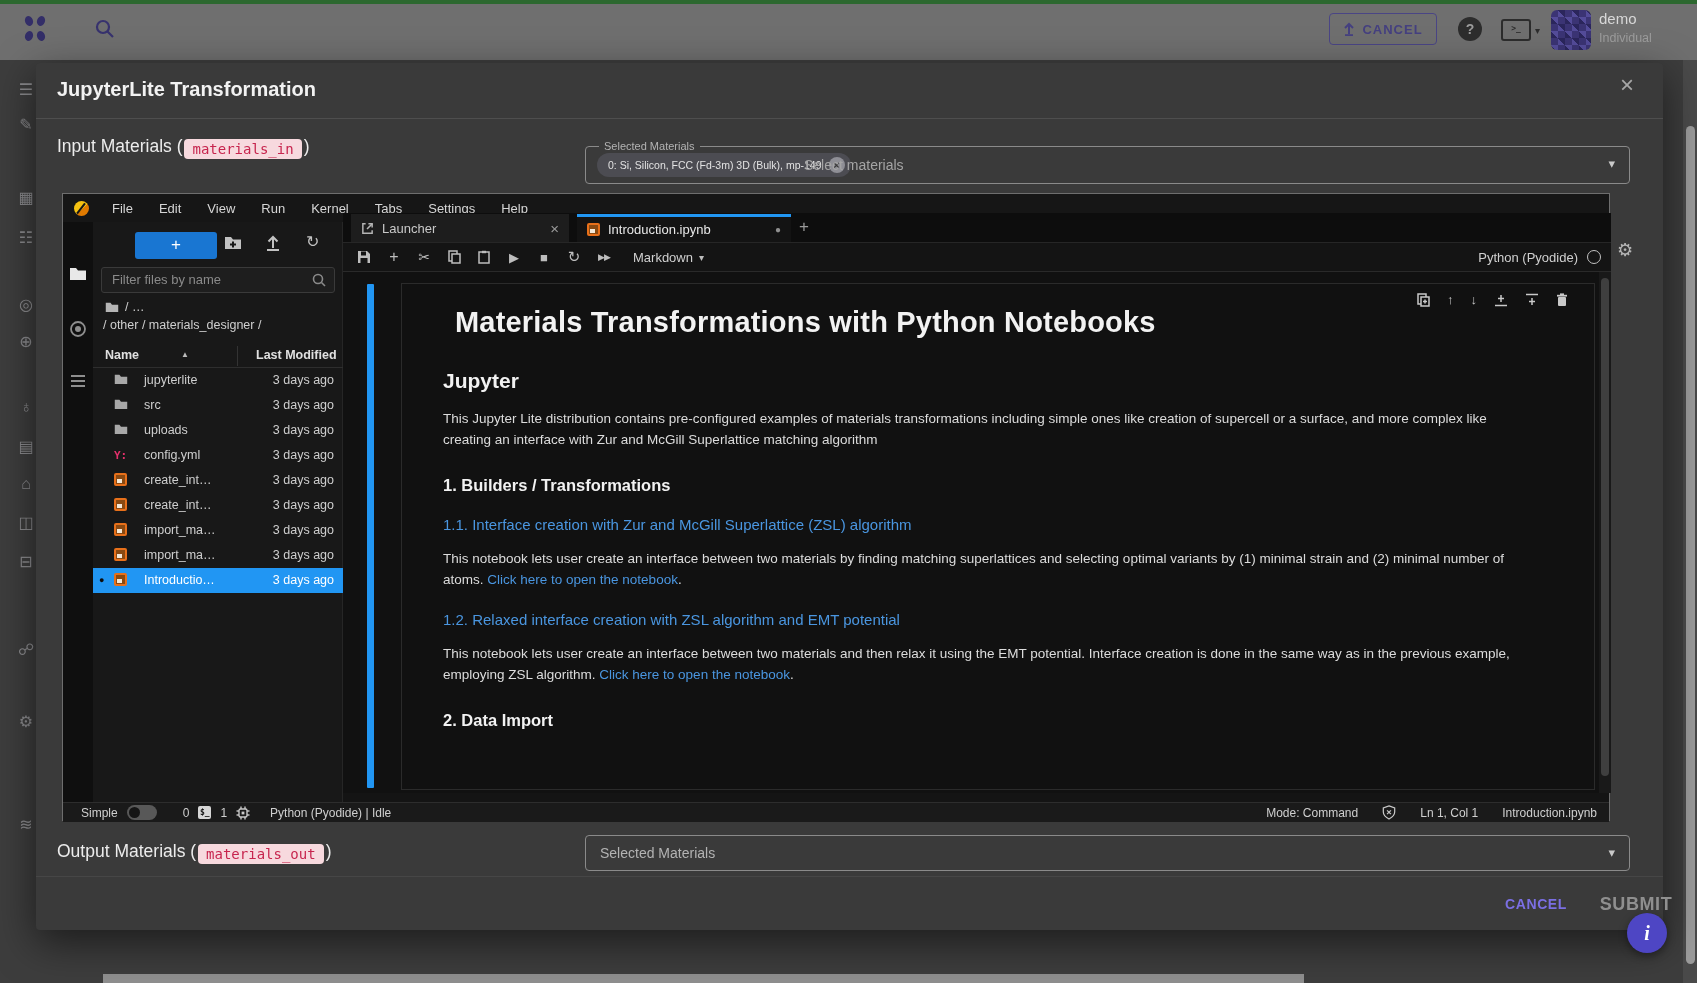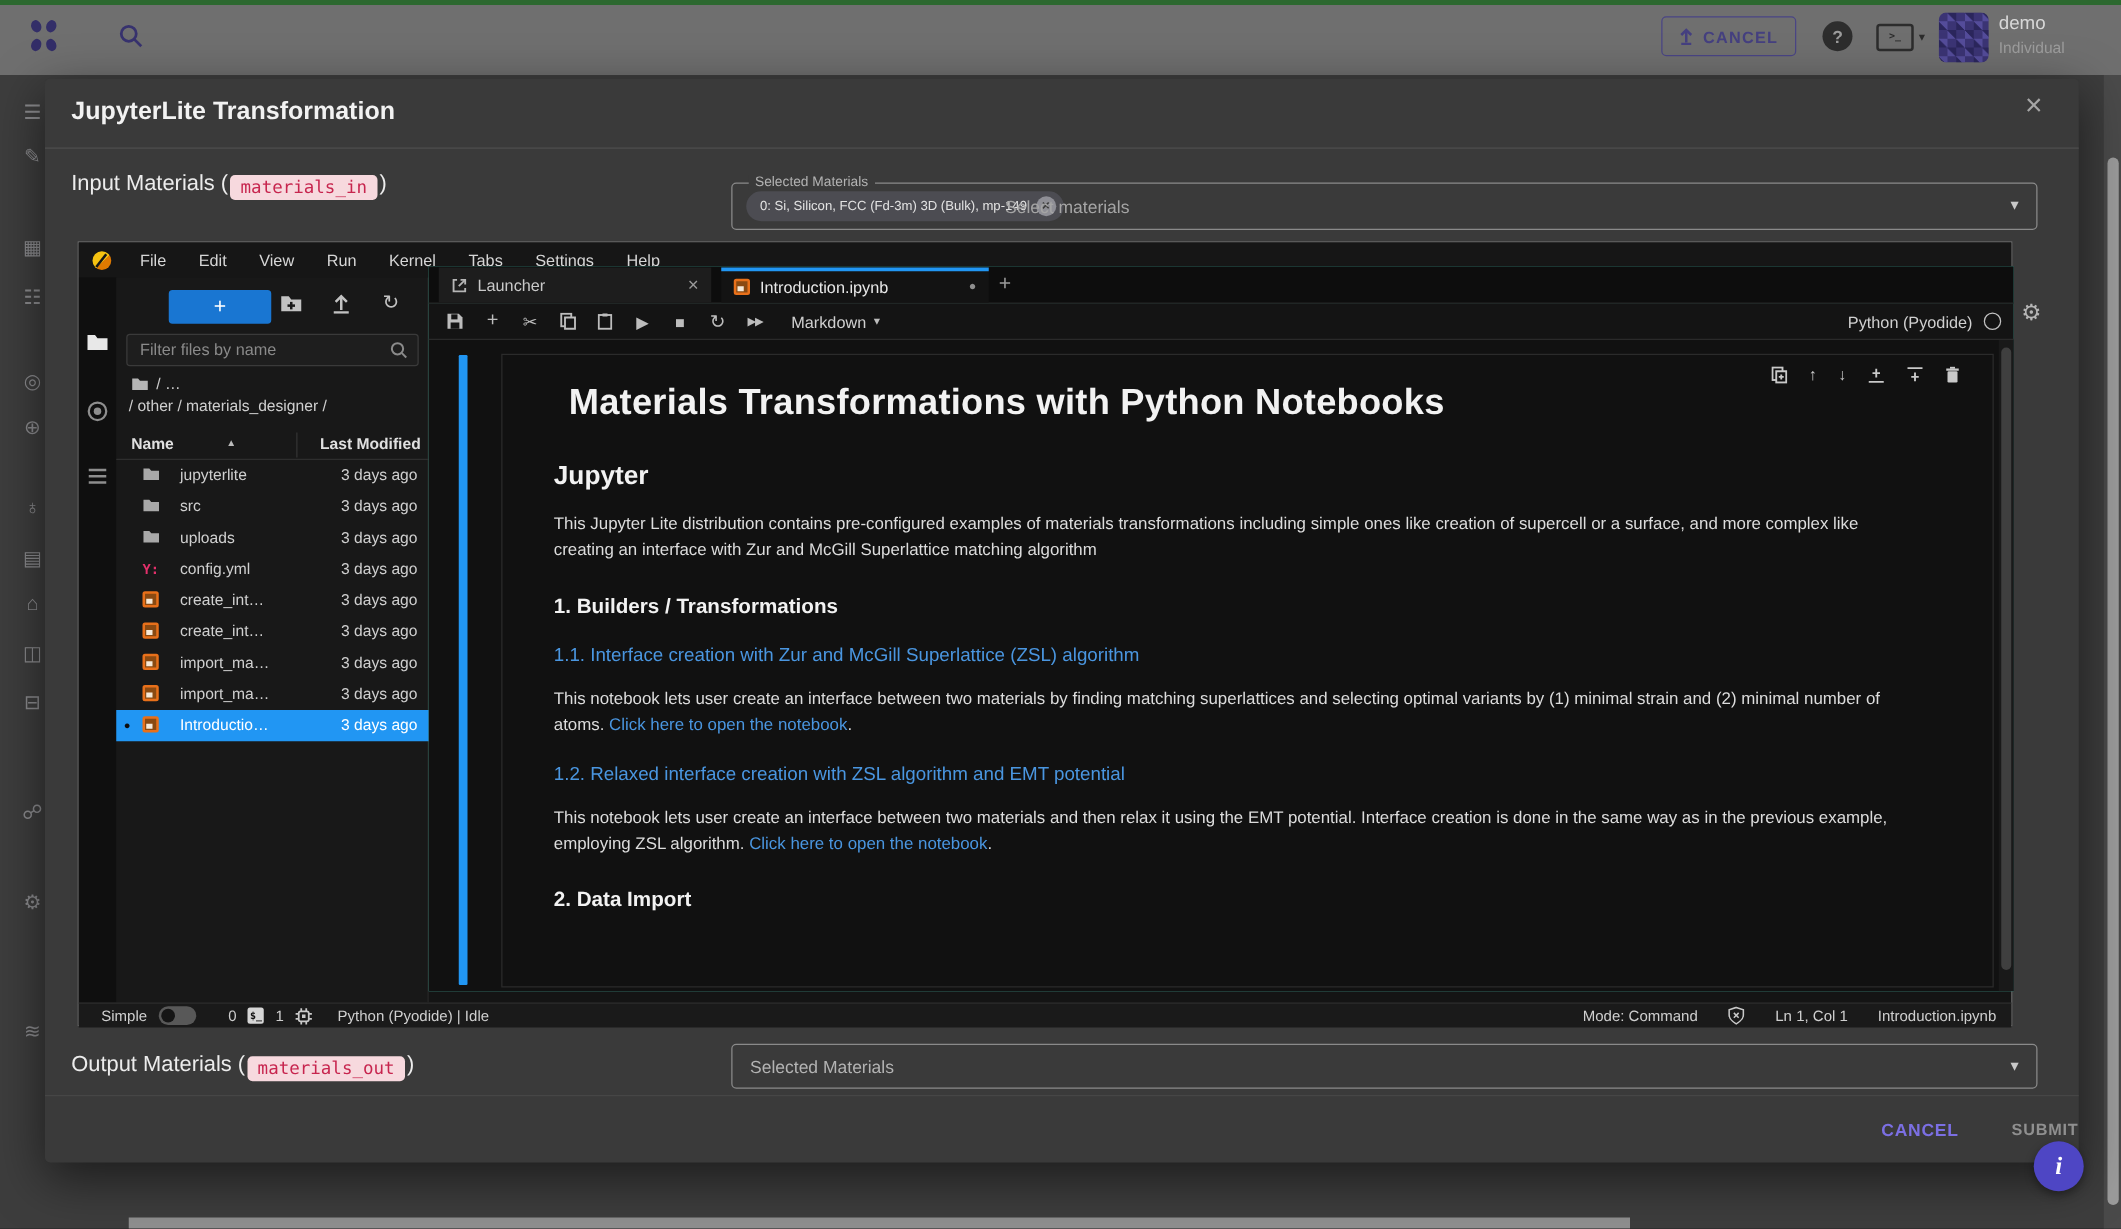--- a/index.html
+++ b/index.html
@@ -49,21 +49,21 @@
   .chip-x{width:16px;height:16px;border-radius:50%;background:#8f8f96;color:#3a3a3a;font-size:11px;line-height:16px;
           text-align:center;font-weight:bold}
   .msel-ph{position:absolute;left:218px;top:0;line-height:36px;color:#a5a5a5;font-size:14px}
   .msel-caret{position:absolute;right:14px;top:0;line-height:34px;color:#c9c9c9;font-size:13px}
 
   .oselect{position:absolute;left:549px;top:772px;width:1043px;height:34px;border:1px solid #8a8a8a;border-radius:4px}
   .osel-ph{position:absolute;left:14px;top:0;line-height:34px;color:#b3b3b3;font-size:14px}
 
   .btn-cancel{position:absolute;left:1455px;top:828px;width:90px;height:26px;color:#7b6fe3;font-size:14px;
               font-weight:bold;letter-spacing:.6px;text-align:center;line-height:26px;cursor:pointer}
-  .btn-submit{position:absolute;left:1560px;top:828px;width:80px;height:26px;color:#8f8f8f;font-size:13px;
+  .btn-submit{position:absolute;left:1560px;top:828px;width:80px;height:26px;color:#8f8f8f;font-size:18px;
               font-weight:bold;letter-spacing:.6px;text-align:center;line-height:26px}
   .gear-out{position:absolute;left:1581px;top:176px;color:#b5b5b5;font-size:18px}
 
   
   .jlab{position:absolute;left:26px;top:130px;width:1548px;height:628px;background:#141414;border:1px solid #6e6e6e;
         box-sizing:border-box;color:#cfcfcf;font-size:13px}
   .menubar{position:absolute;left:0;top:0;width:100%;height:28px;background:#161616;display:flex;align-items:center}
   .jlite-logo{width:15px;height:15px;border-radius:50%;margin:0 10px 0 11px;
               background:linear-gradient(135deg,#f5c211 55%,#e07a00 55%);position:relative}
   .jlite-logo::after{content:"";position:absolute;left:6px;top:1px;width:2px;height:13px;background:#161616;transform:rotate(38deg)}

